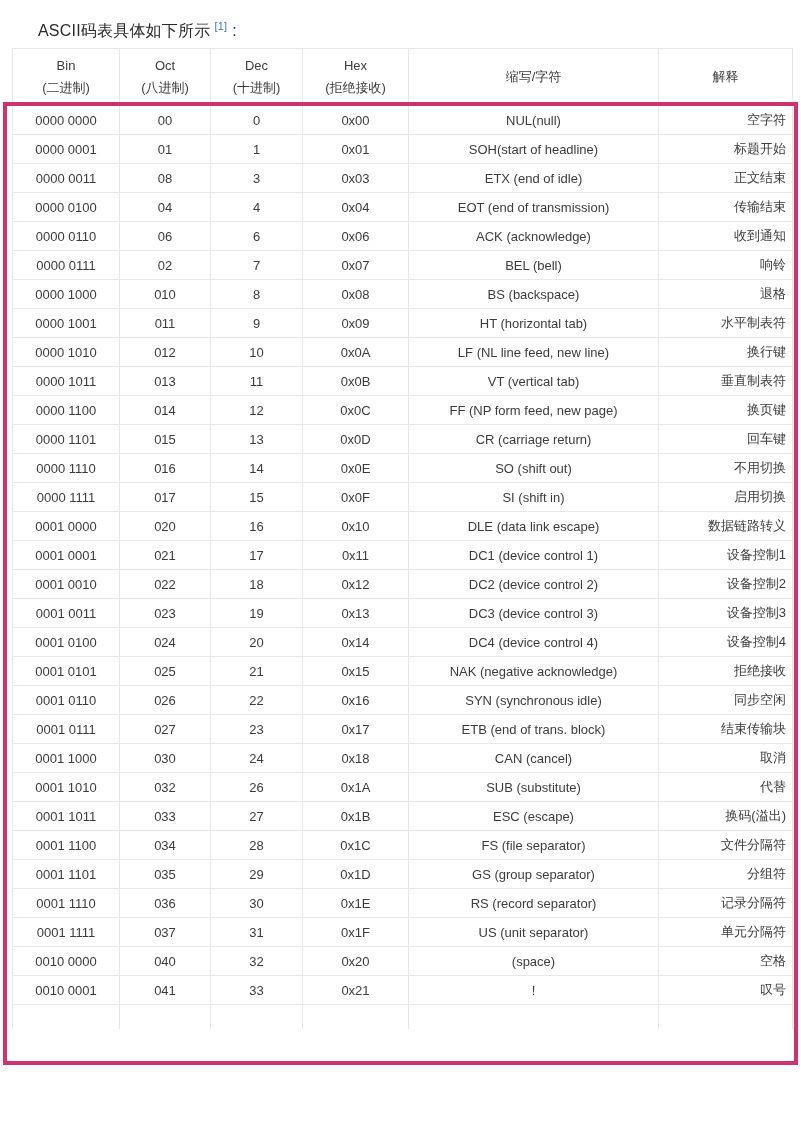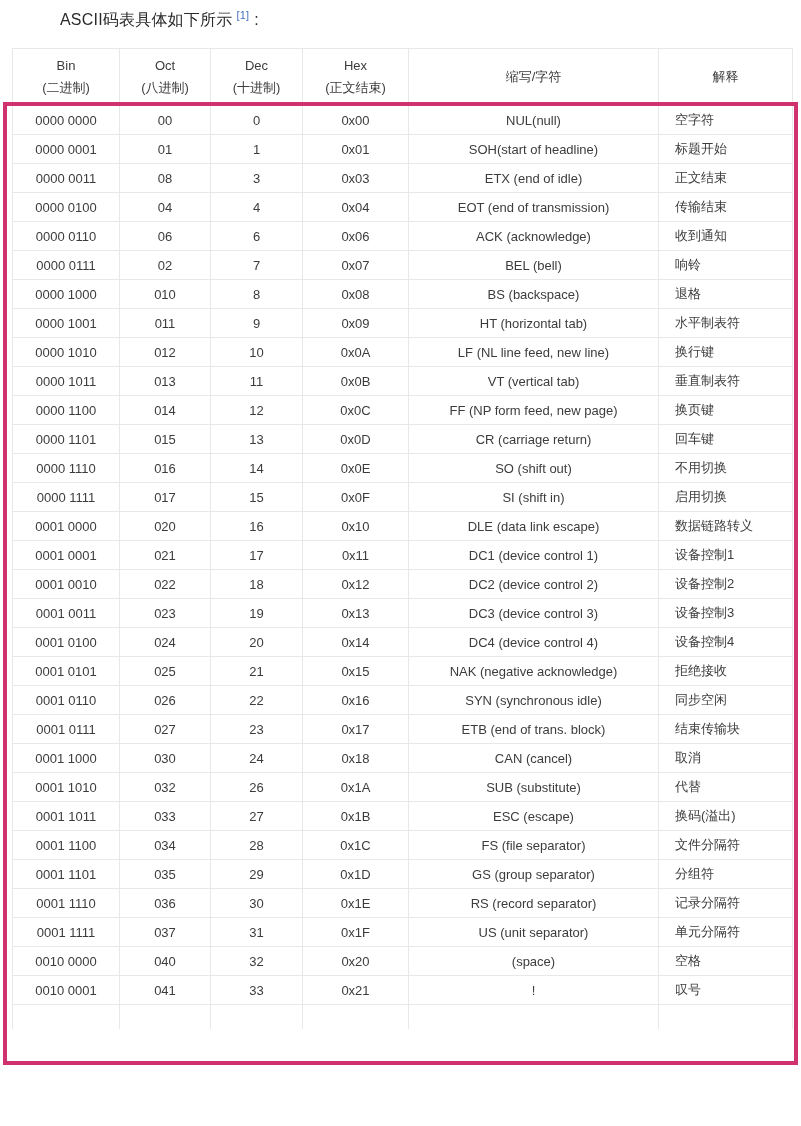--- a/index.html
+++ b/index.html
@@ -5,25 +5,24 @@
   * { box-sizing: border-box; margin: 0; padding: 0; }
   html, body {
     width: 801px; height: 1126px;
     background: #ffffff;
     overflow: hidden;
     position: relative;
     font-family: "Liberation Sans", "DejaVu Sans", sans-serif;
   }
   .page-title {
     position: absolute;
-    left: 38px; top: 9px;
+    left: 38px; top: 20px;
     font-size: 16px;
     color: #2a2a2a;
     letter-spacing: 0.2px;
-    margin-left: 22px;
   }
   .footnote-ref {
     color: #4671c4;
     font-size: 11px;
     vertical-align: super;
     margin-left: 4px;
     text-decoration: none;
     cursor: pointer;
   }
   .title-colon { margin-left: 5px; color: #2a2a2a; }
@@ -48,22 +47,22 @@
     padding: 6px 0;
     line-height: 22px;
     vertical-align: middle;
   }
   .ascii th span { display: block; }
   .ascii td {
     height: 29px;
     padding: 0 6px;
   }
   .ascii td.desc {
-    text-align: left;
-    padding-left: 16px;
+    text-align: right;
+    padding-left: 10px;
   }
   .ascii td.partial {
     height: 24px;
     border-bottom: none;
   }
   .highlight-box {
     position: absolute;
     left: 3px; top: 102px;
     width: 795px; height: 963px;
     border: 4px solid #cf326f;
@@ -96,21 +95,21 @@
       <th>
         <span>Oct</span>
         <span>(八进制)</span>
       </th>
       <th>
         <span>Dec</span>
         <span>(十进制)</span>
       </th>
       <th>
         <span>Hex</span>
-        <span>(正文结束)</span>
+        <span>(拒绝接收)</span>
       </th>
       <th>
         <span>缩写/字符</span>
       </th>
       <th>
         <span>解释</span>
       </th>
     </tr>
   </thead>
   <tbody>

